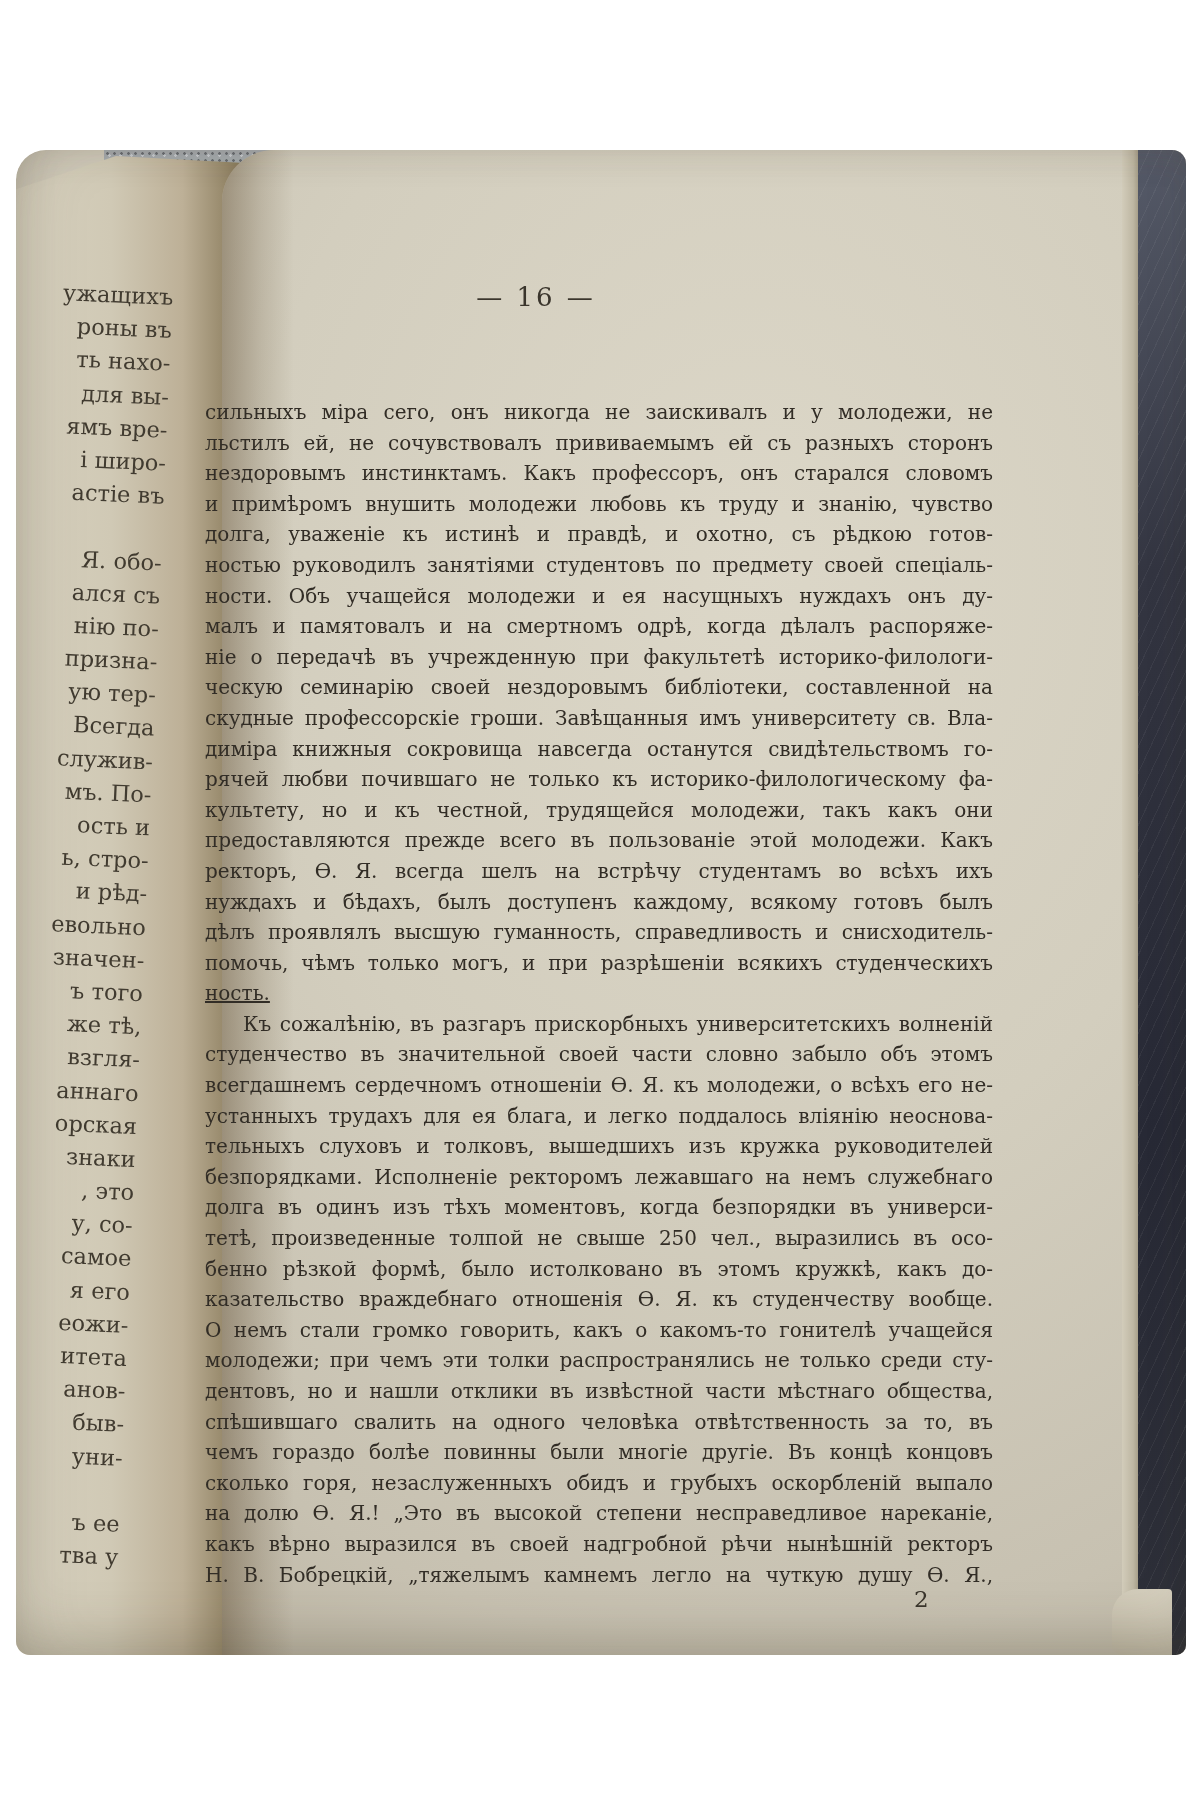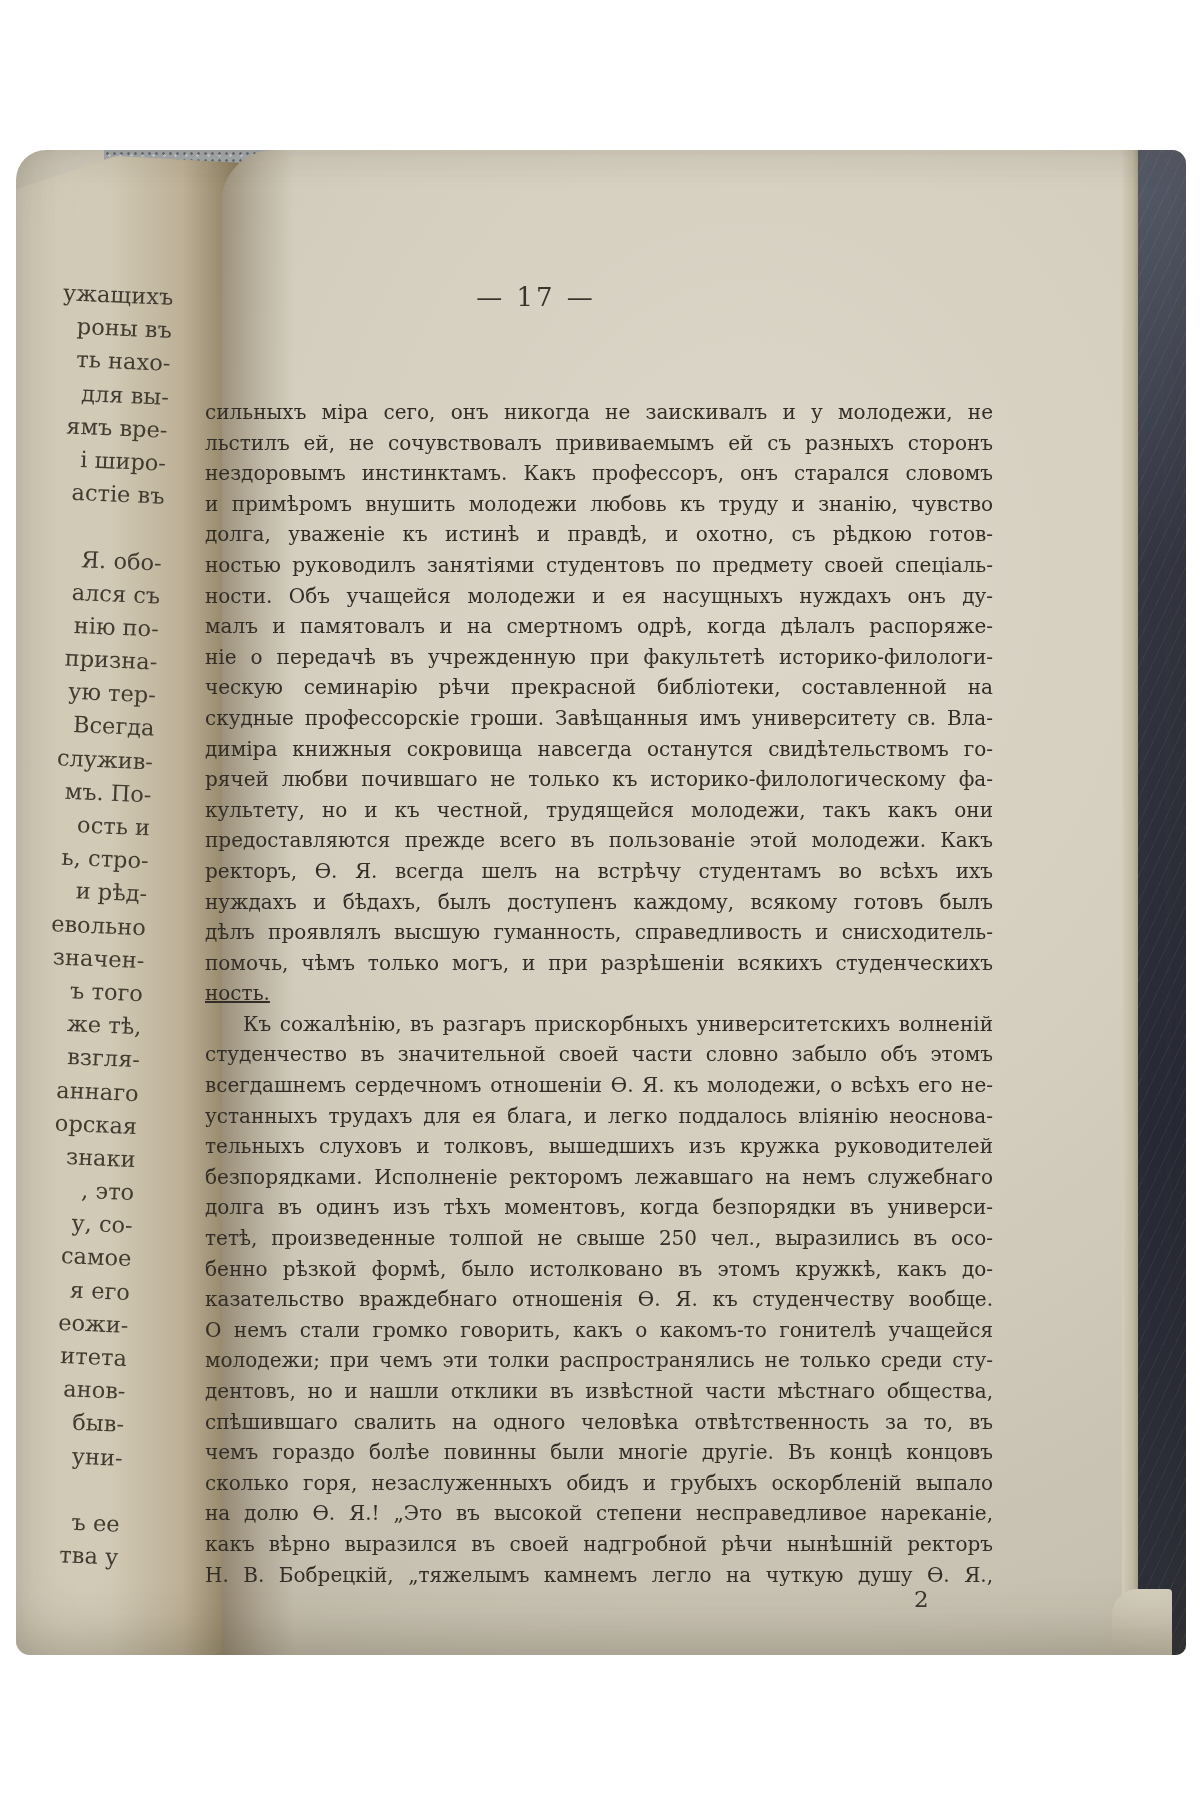--- a/index.html
+++ b/index.html
@@ -127,32 +127,32 @@
           <div class="frag-line">&nbsp;</div>
           <div class="frag-line">ъ ее</div>
           <div class="frag-line">тва у</div>
         </div>
     </div>
     <div class="main-page">
       <div class="fore-edge"></div>
       <div class="cover"></div>
       <div class="stack-corner"></div>
     </div>
-    <div class="header-line">— 17 —</div>
+    <div class="header-line">— 16 —</div>
     <div class="body">
         <div class="body-line">сильныхъ міра сего, онъ никогда не заискивалъ и у молодежи, не</div>
         <div class="body-line">льстилъ ей, не сочувствовалъ прививаемымъ ей съ разныхъ сторонъ</div>
         <div class="body-line">нездоровымъ инстинктамъ. Какъ профессоръ, онъ старался словомъ</div>
         <div class="body-line">и примѣромъ внушить молодежи любовь къ труду и знанію, чувство</div>
         <div class="body-line">долга, уваженіе къ истинѣ и правдѣ, и охотно, съ рѣдкою готов-</div>
         <div class="body-line">ностью руководилъ занятіями студентовъ по предмету своей спеціаль-</div>
         <div class="body-line">ности. Объ учащейся молодежи и ея насущныхъ нуждахъ онъ ду-</div>
         <div class="body-line">малъ и памятовалъ и на смертномъ одрѣ, когда дѣлалъ распоряже-</div>
         <div class="body-line">ніе о передачѣ въ учрежденную при факультетѣ историко-филологи-</div>
-        <div class="body-line">ческую семинарію рѣчи прекрасной библіотеки, составленной на</div>
+        <div class="body-line">ческую семинарію своей нездоровымъ библіотеки, составленной на</div>
         <div class="body-line">скудные профессорскіе гроши. Завѣщанныя имъ университету св. Вла-</div>
         <div class="body-line">диміра книжныя сокровища навсегда останутся свидѣтельствомъ го-</div>
         <div class="body-line">рячей любви почившаго не только къ историко-филологическому фа-</div>
         <div class="body-line">культету, но и къ честной, трудящейся молодежи, такъ какъ они</div>
         <div class="body-line">предоставляются прежде всего въ пользованіе этой молодежи. Какъ</div>
         <div class="body-line">ректоръ, Ѳ. Я. всегда шелъ на встрѣчу студентамъ во всѣхъ ихъ</div>
         <div class="body-line">нуждахъ и бѣдахъ, былъ доступенъ каждому, всякому готовъ былъ</div>
         <div class="body-line">дѣлъ проявлялъ высшую гуманность, справедливость и снисходитель-</div>
         <div class="body-line">помочь, чѣмъ только могъ, и при разрѣшеніи всякихъ студенческихъ</div>
         <div class="body-line short">ность.</div>

